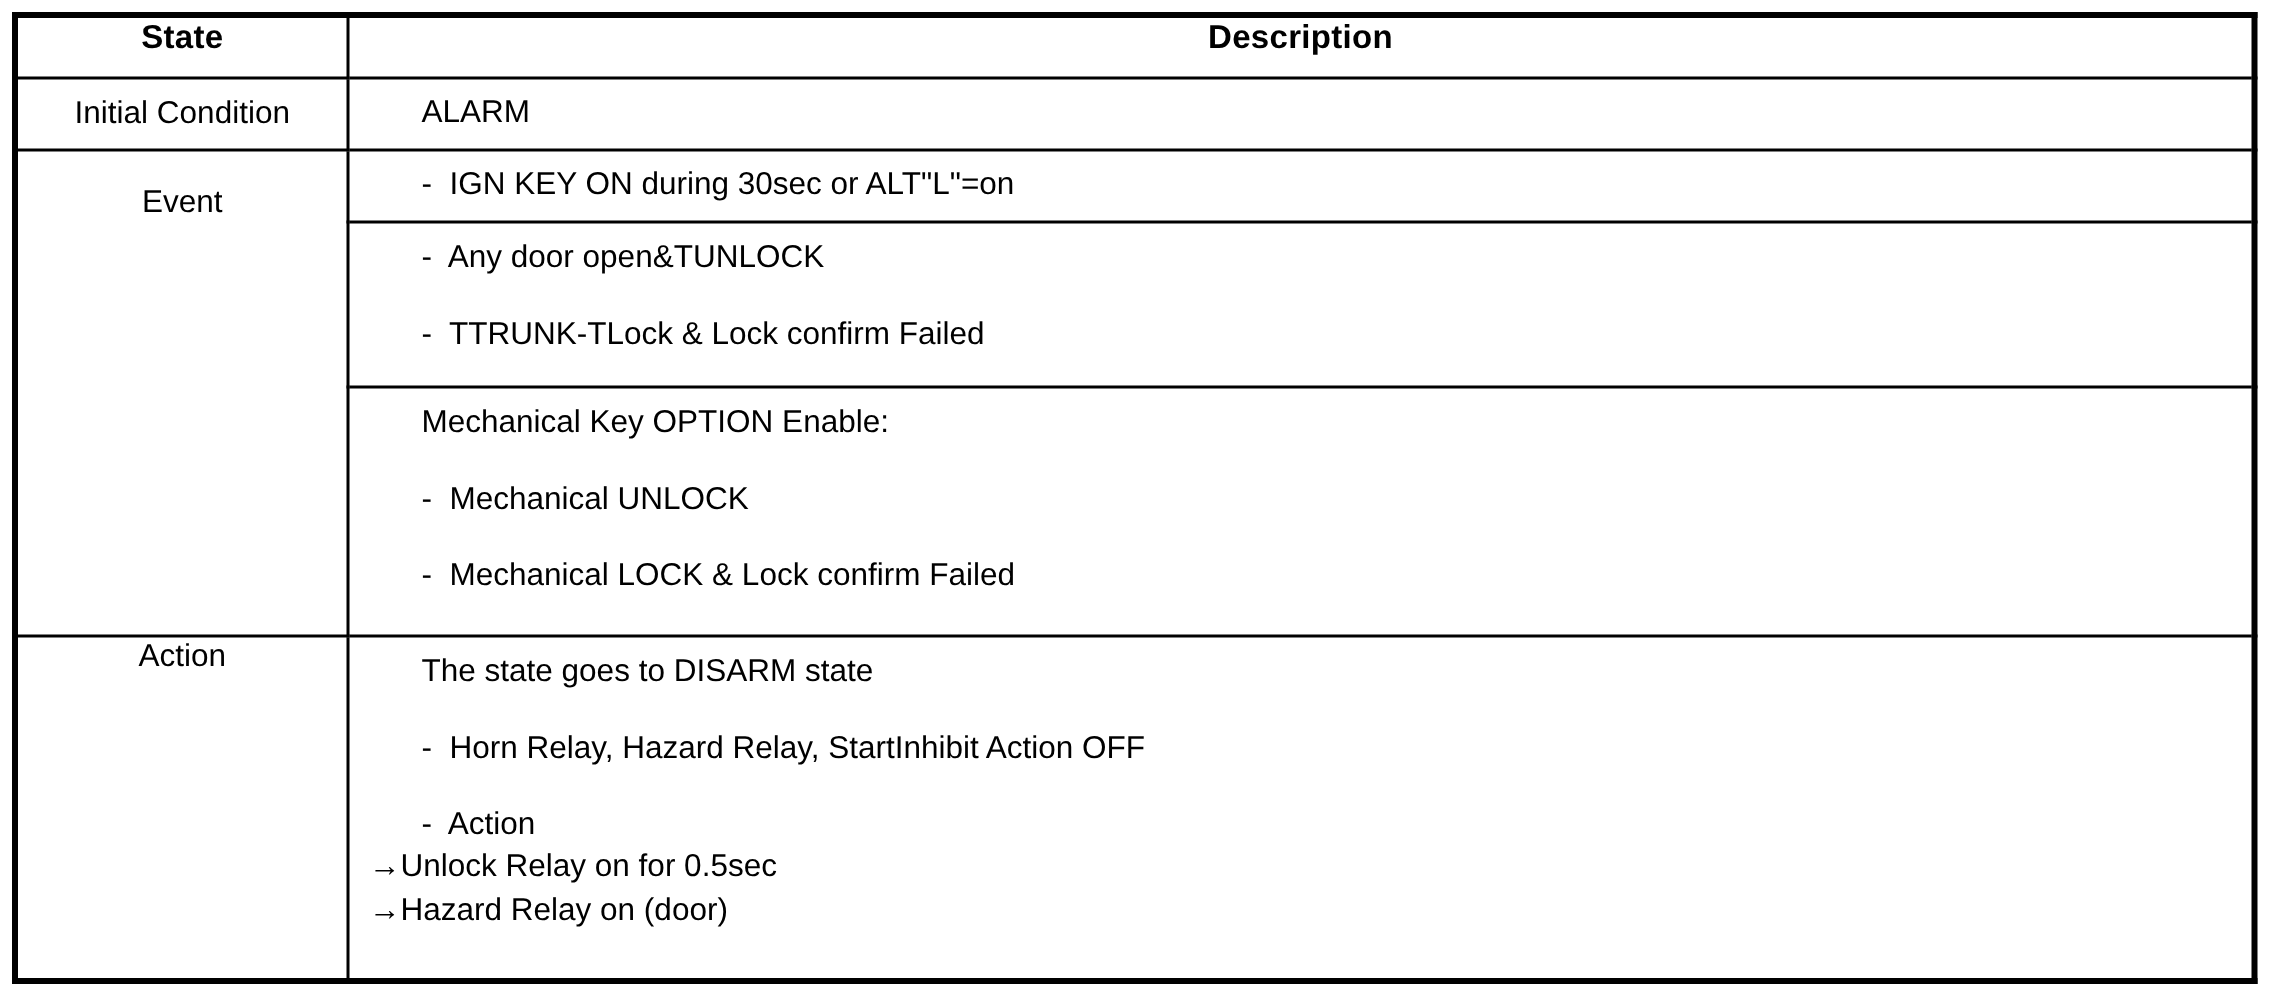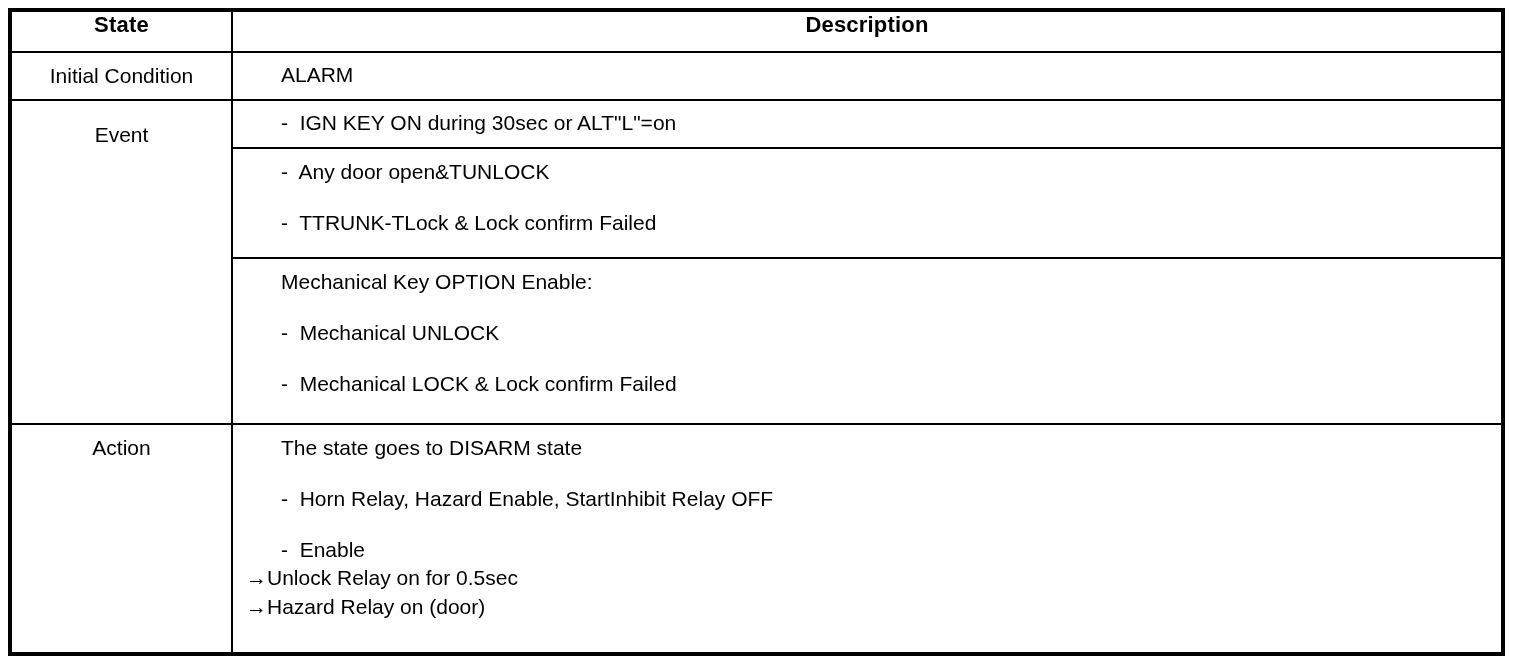--- a/index.html
+++ b/index.html
@@ -59,21 +59,21 @@
 
   
   .state-cell {
     text-align: center;
     font-size: 21px;
     padding-top: 9px;
     line-height: 1.25;
   }
   .state-cell.row-initial { padding-top: 10px; }
   .state-cell.row-event   { padding-top: 21px; }
-  .state-cell.row-action  { padding-top: 10px; }
+  .state-cell.row-action  { }
 
   
   .desc-cell {
     font-size: 21px;
     line-height: 1.3;
     padding: 8px 0 8px 9px;
   }
 
   .desc-cell.pad-tight  { padding-top: 9px; padding-bottom: 6px; }
   .desc-cell.pad-block  { padding-top: 10px; padding-bottom: 10px; }
@@ -141,22 +141,22 @@
           <span class="line">Mechanical Key OPTION Enable:</span>
           <span class="line gap-before">-  Mechanical UNLOCK</span>
           <span class="line gap-before">-  Mechanical LOCK &amp; Lock confirm Failed</span>
         </td>
       </tr>
 
       <tr>
         <td class="state-cell row-action sep-heavy">Action</td>
         <td class="desc-cell pad-block sep-heavy">
           <span class="line">The state goes to DISARM state</span>
-          <span class="line gap-before">-  Horn Relay, Hazard Enable, StartInhibit Relay OFF</span>
-          <span class="line gap-before">-  Enable</span>
+          <span class="line gap-before">-  Horn Relay, Hazard Relay, StartInhibit Action OFF</span>
+          <span class="line gap-before">-  Action</span>
           <span class="line sub">→Unlock Relay on for 0.5sec</span>
           <span class="line sub">→Hazard Relay on (door)</span>
         </td>
       </tr>
 
     </tbody>
   </table>
 
 </div>
 

